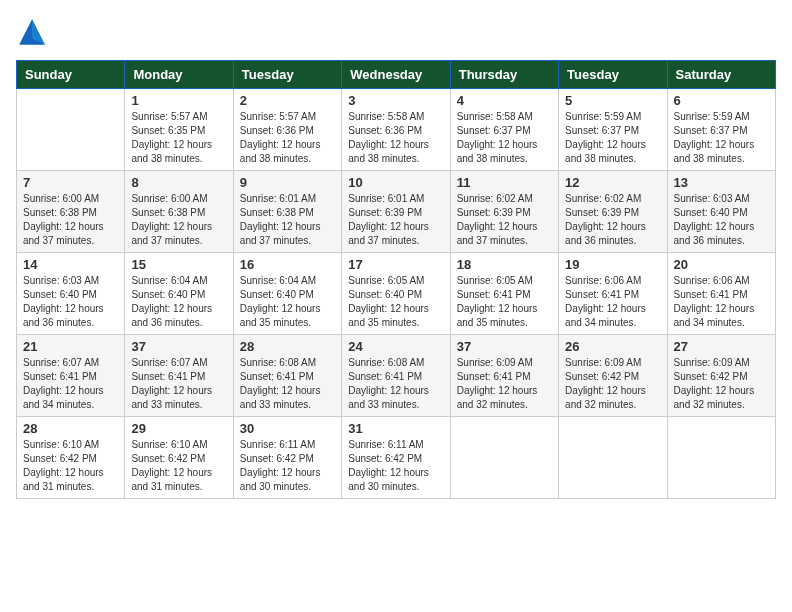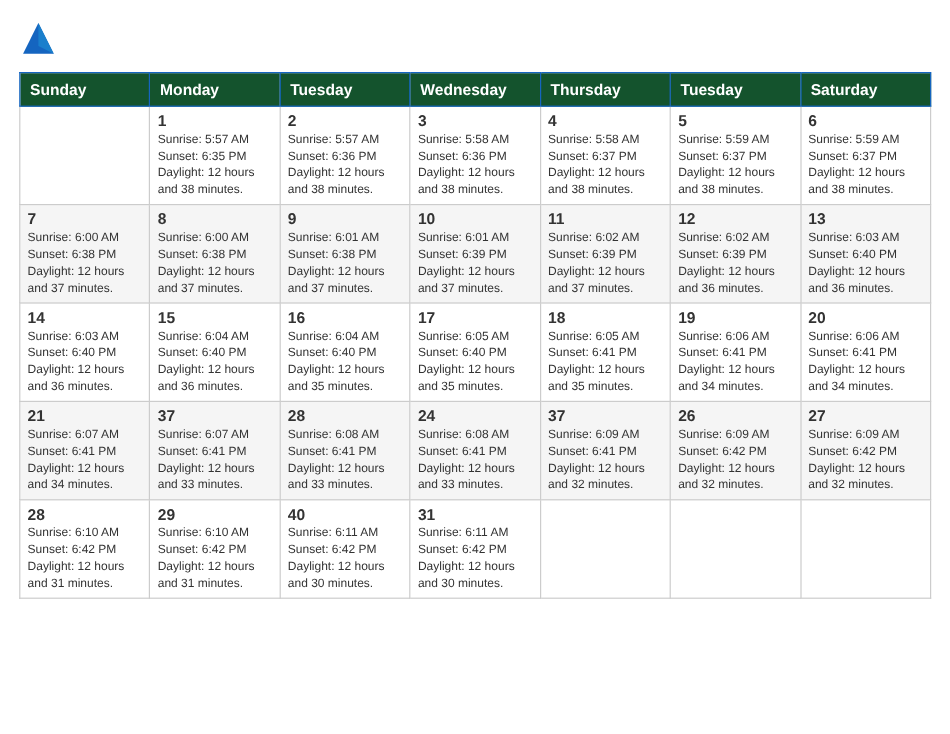--- a/index.html
+++ b/index.html
@@ -237,21 +237,21 @@
       <tr>
         <td class="row-stripe-1">
           <span class="day-number">28</span>
           <div class="day-info">Sunrise: 6:10 AM<br>Sunset: 6:42 PM<br>Daylight: 12 hours and 31 minutes.</div>
         </td>
         <td class="row-stripe-1">
           <span class="day-number">29</span>
           <div class="day-info">Sunrise: 6:10 AM<br>Sunset: 6:42 PM<br>Daylight: 12 hours and 31 minutes.</div>
         </td>
         <td class="row-stripe-1">
-          <span class="day-number">40</span>
+          <span class="day-number">30</span>
           <div class="day-info">Sunrise: 6:11 AM<br>Sunset: 6:42 PM<br>Daylight: 12 hours and 30 minutes.</div>
         </td>
         <td class="row-stripe-1">
           <span class="day-number">31</span>
           <div class="day-info">Sunrise: 6:11 AM<br>Sunset: 6:42 PM<br>Daylight: 12 hours and 30 minutes.</div>
         </td>
         <td class="row-stripe-1 empty-cell"></td>
         <td class="row-stripe-1 empty-cell"></td>
         <td class="row-stripe-1 empty-cell"></td>
       </tr>

